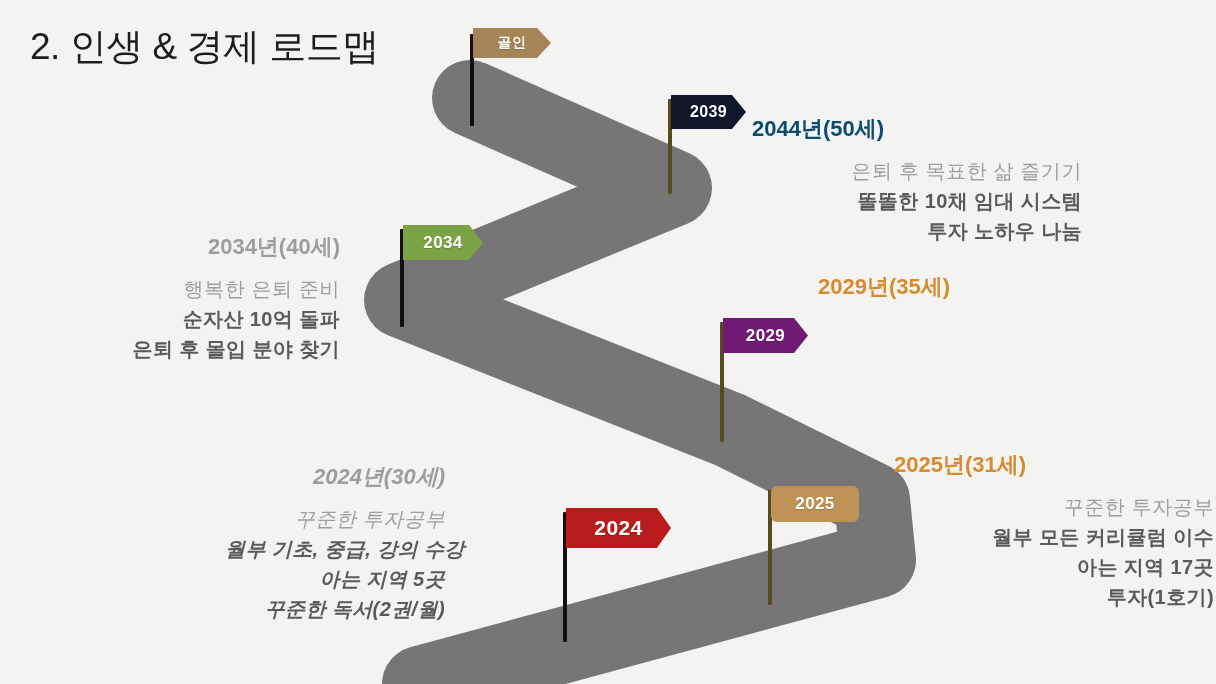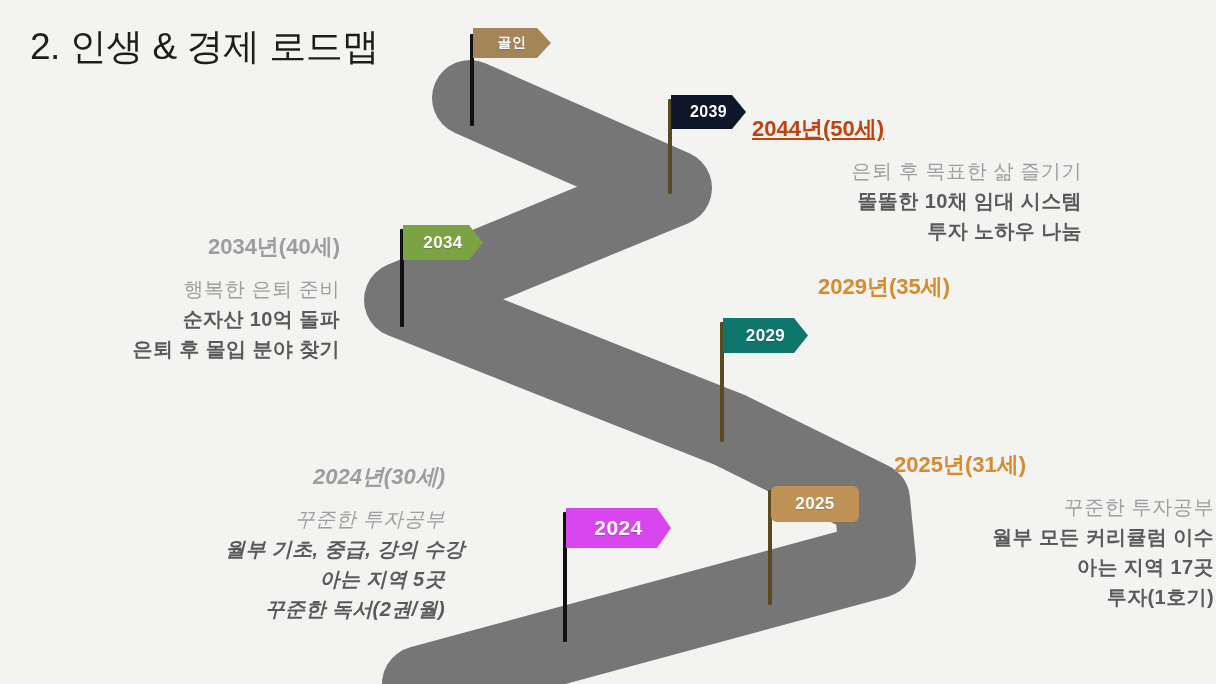--- a/index.html
+++ b/index.html
@@ -128,35 +128,35 @@
     <div class="flag-banner pointed" style="left: 3px; top: 0px; width: 75px; height: 34px; font-size: 16px; background: #0f172a;">2039</div>
   </div>
 
   <div class="flag" id="flag-2034" style="left:400px; top:225px;">
     <div class="flag-pole" style="left: 0px; top: 4px; height: 98px; background: rgb(17, 17, 17);"></div>
     <div class="flag-banner pointed" style="left: 3px; top: 0px; width: 80px; height: 35px; font-size: 17px; background: rgb(123, 163, 67);">2034</div>
   </div>
 
   <div class="flag" id="flag-2029" style="left:720px; top:318px;">
     <div class="flag-pole" style="left: 0px; top: 4px; height: 120px; background: rgb(90, 74, 32);"></div>
-    <div class="flag-banner pointed" style="left: 3px; top: 0px; width: 85px; height: 35px; font-size: 17px; background: #0f766e;">2029</div>
+    <div class="flag-banner pointed" style="left: 3px; top: 0px; width: 85px; height: 35px; font-size: 17px; background: #701a75;">2029</div>
   </div>
 
   <div class="flag" id="flag-2025" style="left:768px; top:486px;">
     <div class="flag-pole" style="left: 0px; top: 4px; height: 115px; background: rgb(90, 74, 32);"></div>
     <div class="flag-banner rounded" style="left: 3px; top: 0px; width: 88px; height: 36px; font-size: 17px; background: rgb(191, 147, 85); border-radius: 6px;">2025</div>
   </div>
 
   <div class="flag" id="flag-2024" style="left:563px; top:508px;">
     <div class="flag-pole" style="left: 0px; top: 4px; height: 130px; background: rgb(17, 17, 17);"></div>
-    <div class="flag-banner pointed" style="left: 3px; top: 0px; width: 105px; height: 40px; font-size: 21px; background: #d946ef; text-align: center;">2024</div>
+    <div class="flag-banner pointed" style="left: 3px; top: 0px; width: 105px; height: 40px; font-size: 21px; background: #b91c1c; text-align: center;">2024</div>
   </div>
 
   <div class="info-block align-left" style="left:752px; top:114px; width:330px;">
-    <div class="info-heading orange" style="color: #c2410c; text-decoration: underline;">2044년(50세)</div>
+    <div class="info-heading orange" style="color: #0c4a6e;">2044년(50세)</div>
     <div class="info-lines">
       <div class="info-line muted">은퇴 후 목표한 삶 즐기기</div>
       <div class="info-line strong">똘똘한 10채 임대 시스템</div>
       <div class="info-line strong">투자 노하우 나눔</div>
     </div>
   </div>
 
   <div class="info-block align-right" style="left:20px; top:232px; width:320px;">
     <div class="info-heading gray" style="color: rgb(157, 157, 157);">2034년(40세)</div>
     <div class="info-lines align-left" style="padding-left:96px;">

